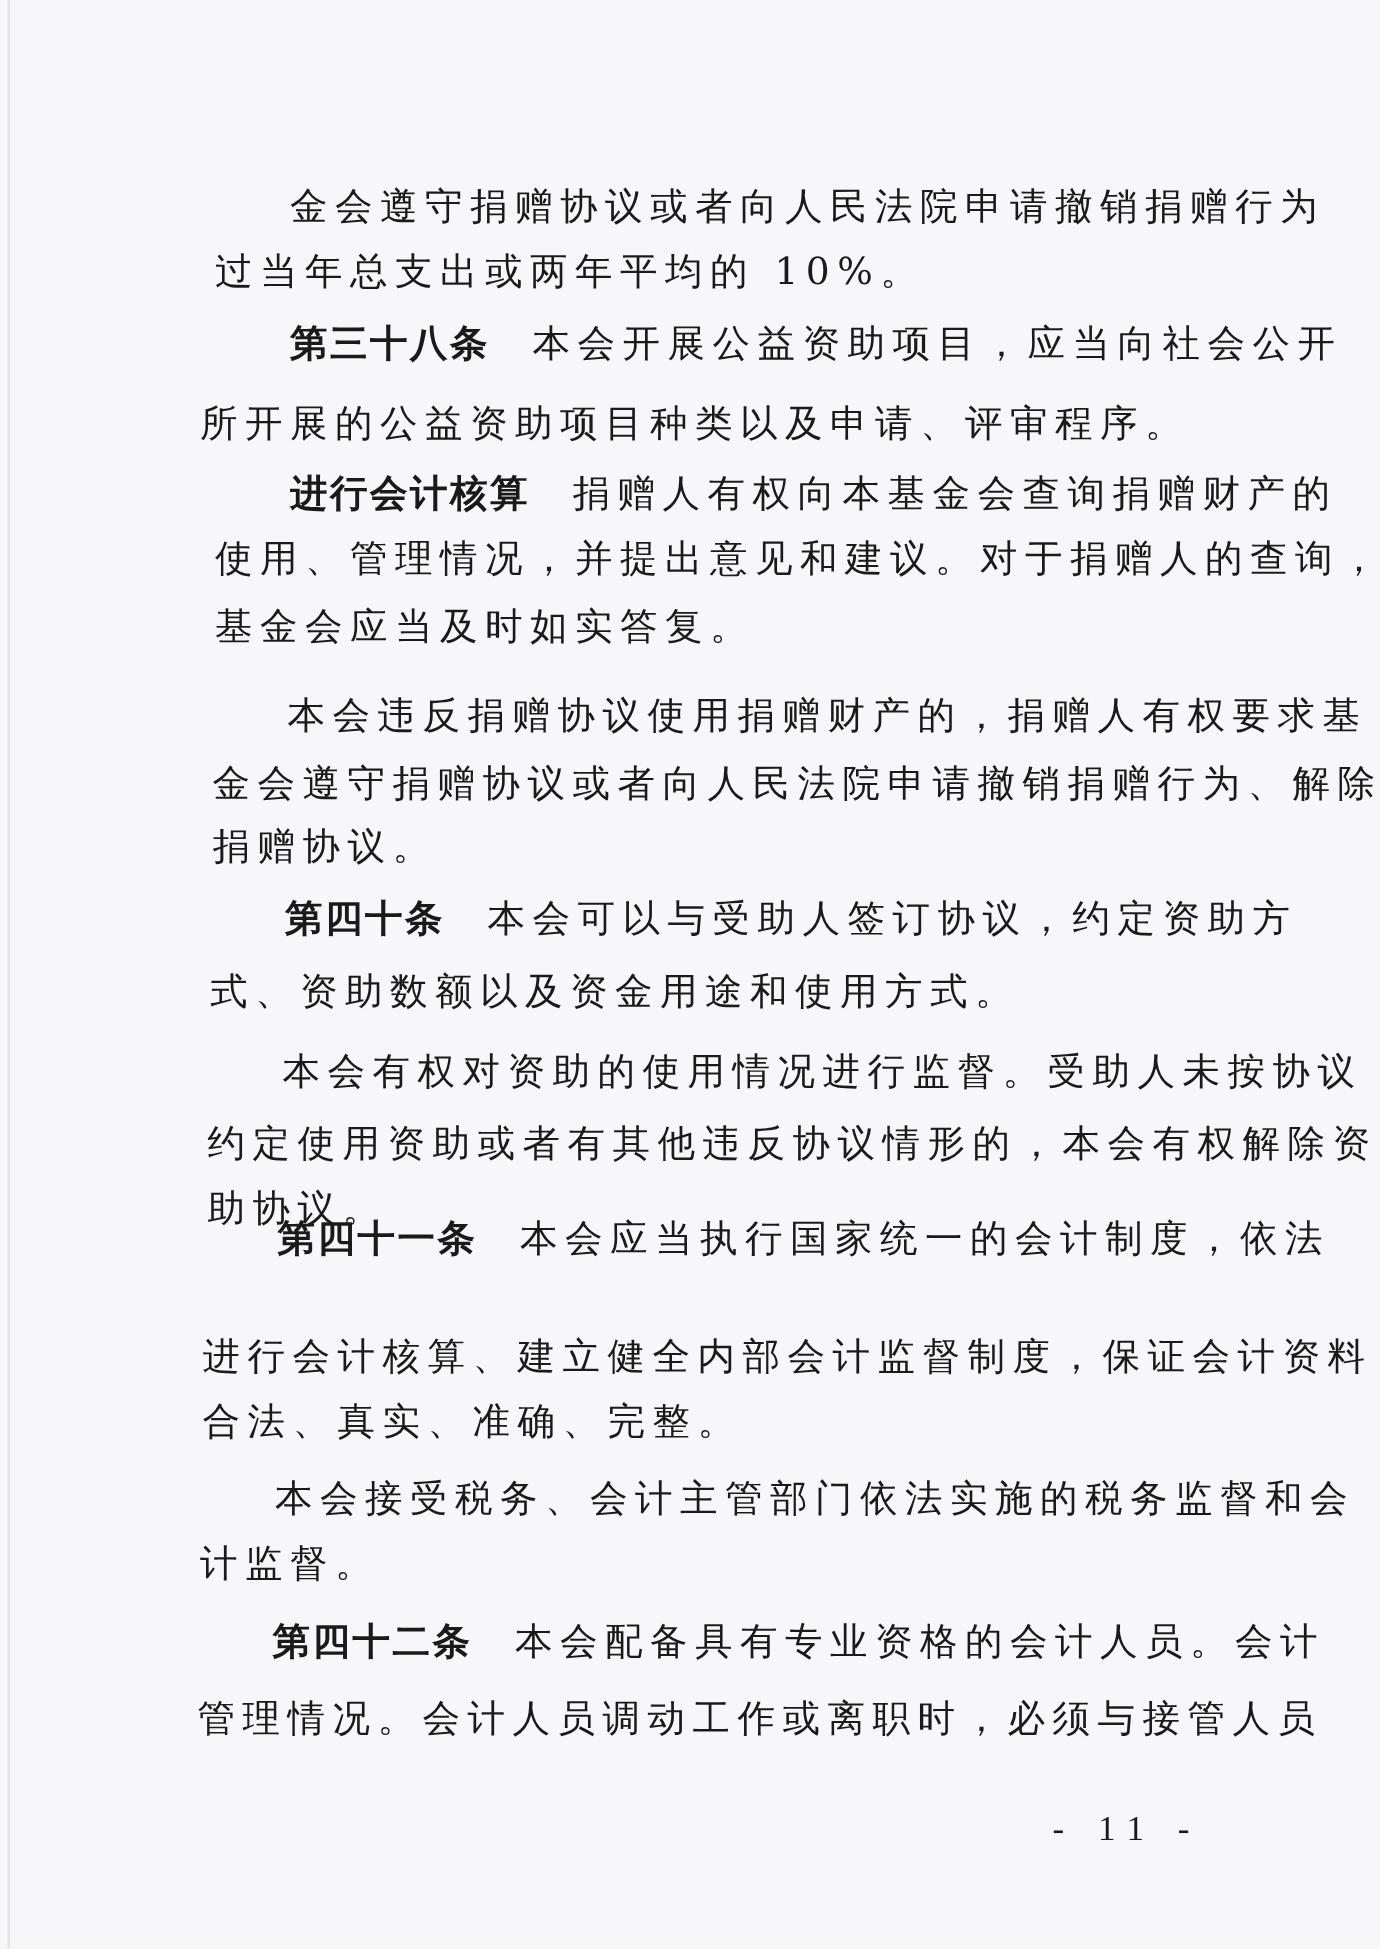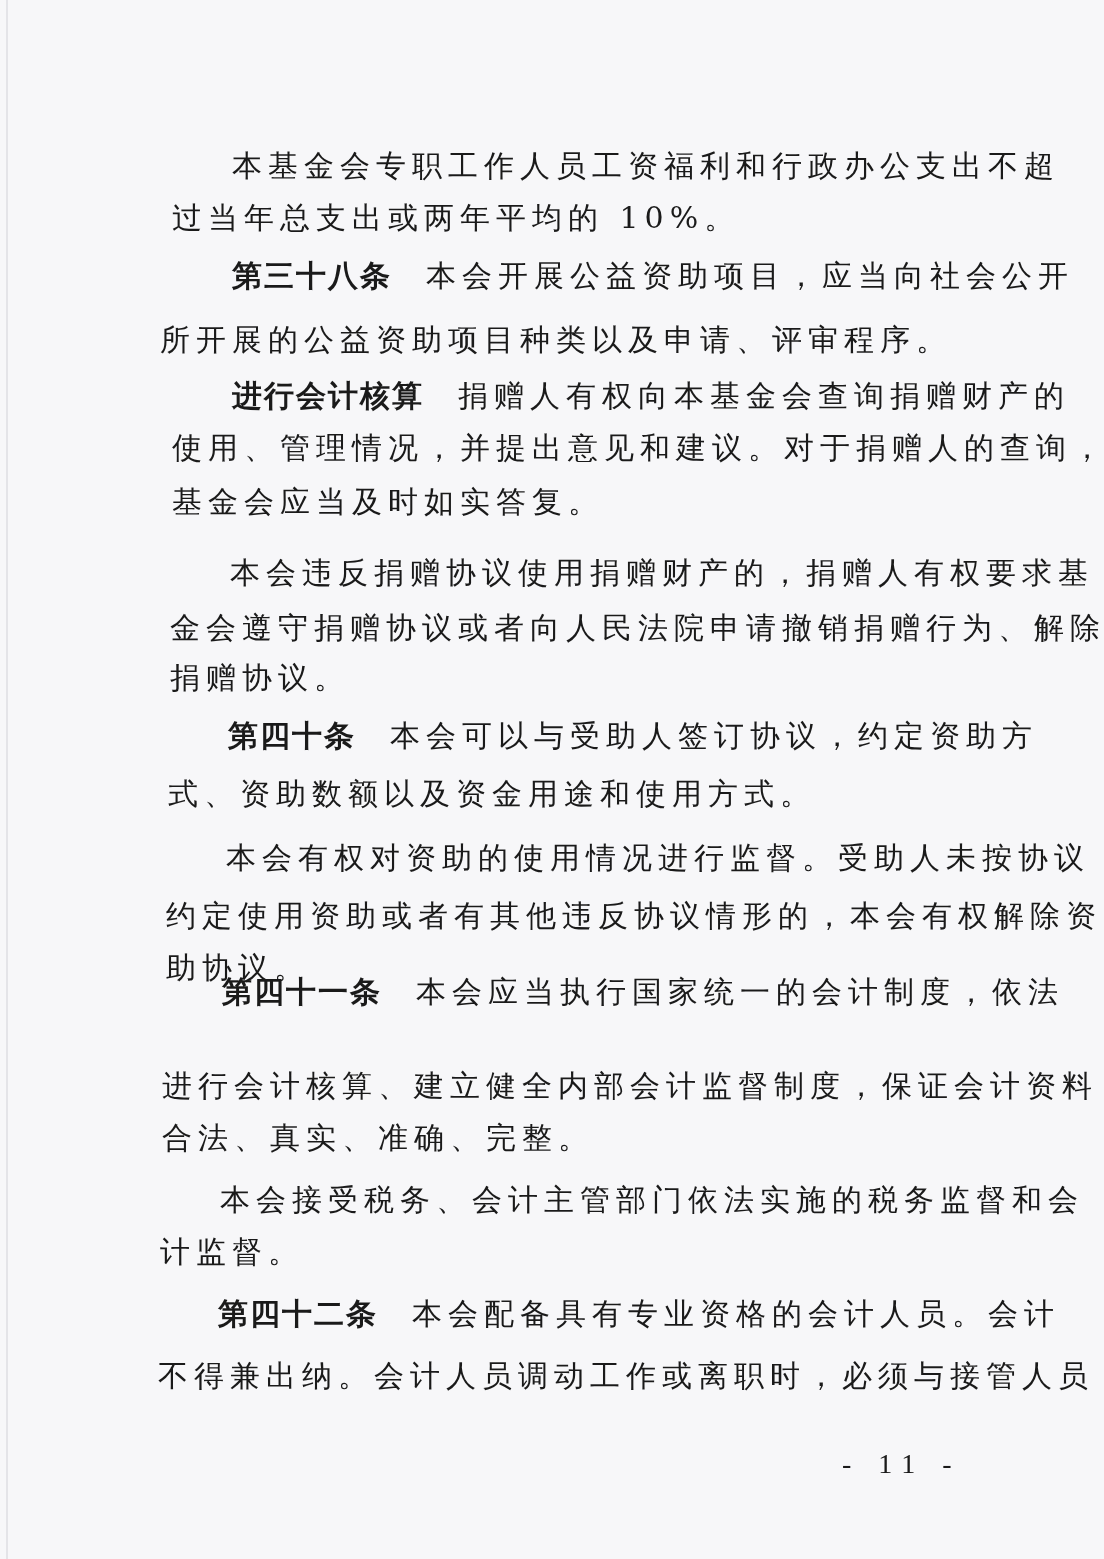--- a/index.html
+++ b/index.html
@@ -28,21 +28,21 @@
     font-size: 28px; letter-spacing: 10px;
     font-family: "Liberation Serif", "DejaVu Serif", serif;
   }
 </style>
 </head>
 <body>
 
 <div class="page-edge"></div>
 
 <div>
-  <div class="line" style="left:232px;top:148px"><span>本基金会专职工作人员工资福利和行政办公支出不超</span></div>
+  <div class="line" style="left:232px;top:148px"><span>金会遵守捐赠协议或者向人民法院申请撤销捐赠行为</span></div>
   <div class="line" style="left:172px;top:200px"><span>过当年总支出或两年平均的 10%。</span></div>
 
   <div class="line" style="left:232px;top:258px"><span class="bold">第三十八条</span><span class="gap"></span><span>本会开展公益资助项目，应当向社会公开</span></div>
   <div class="line" style="left:160px;top:322px"><span>所开展的公益资助项目种类以及申请、评审程序。</span></div>
 
   <div class="line" style="left:232px;top:378px"><span class="bold">进行会计核算</span><span class="gap"></span><span>捐赠人有权向本基金会查询捐赠财产的</span></div>
   <div class="line" style="left:172px;top:430px"><span>使用、管理情况，并提出意见和建议。对于捐赠人的查询，</span></div>
   <div class="line" style="left:172px;top:484px"><span>基金会应当及时如实答复。</span></div>
   <div class="line" style="left:230px;top:555px"><span>本会违反捐赠协议使用捐赠财产的，捐赠人有权要求基</span></div>
   <div class="line" style="left:170px;top:610px"><span>金会遵守捐赠协议或者向人民法院申请撤销捐赠行为、解除</span></div>
@@ -54,16 +54,16 @@
   <div class="line" style="left:166px;top:898px"><span>约定使用资助或者有其他违反协议情形的，本会有权解除资</span></div>
   <div class="line" style="left:166px;top:950px"><span>助协议。</span></div>
 
   <div class="line" style="left:222px;top:974px"><span class="bold">第四十一条</span><span class="gap"></span><span>本会应当执行国家统一的会计制度，依法</span></div>
   <div class="line" style="left:162px;top:1068px"><span>进行会计核算、建立健全内部会计监督制度，保证会计资料</span></div>
   <div class="line" style="left:162px;top:1120px"><span>合法、真实、准确、完整。</span></div>
   <div class="line" style="left:220px;top:1182px"><span>本会接受税务、会计主管部门依法实施的税务监督和会</span></div>
   <div class="line" style="left:160px;top:1234px"><span>计监督。</span></div>
 
   <div class="line" style="left:218px;top:1296px"><span class="bold">第四十二条</span><span class="gap"></span><span>本会配备具有专业资格的会计人员。会计</span></div>
-  <div class="line" style="left:158px;top:1358px"><span>不得兼出纳。会计人员调动工作或离职时，必须与接管人员</span></div>
+  <div class="line" style="left:158px;top:1358px"><span>管理情况。会计人员调动工作或离职时，必须与接管人员</span></div>
 </div>
 
 <div class="page-num">- 11 -</div>
 
 </body></html>

